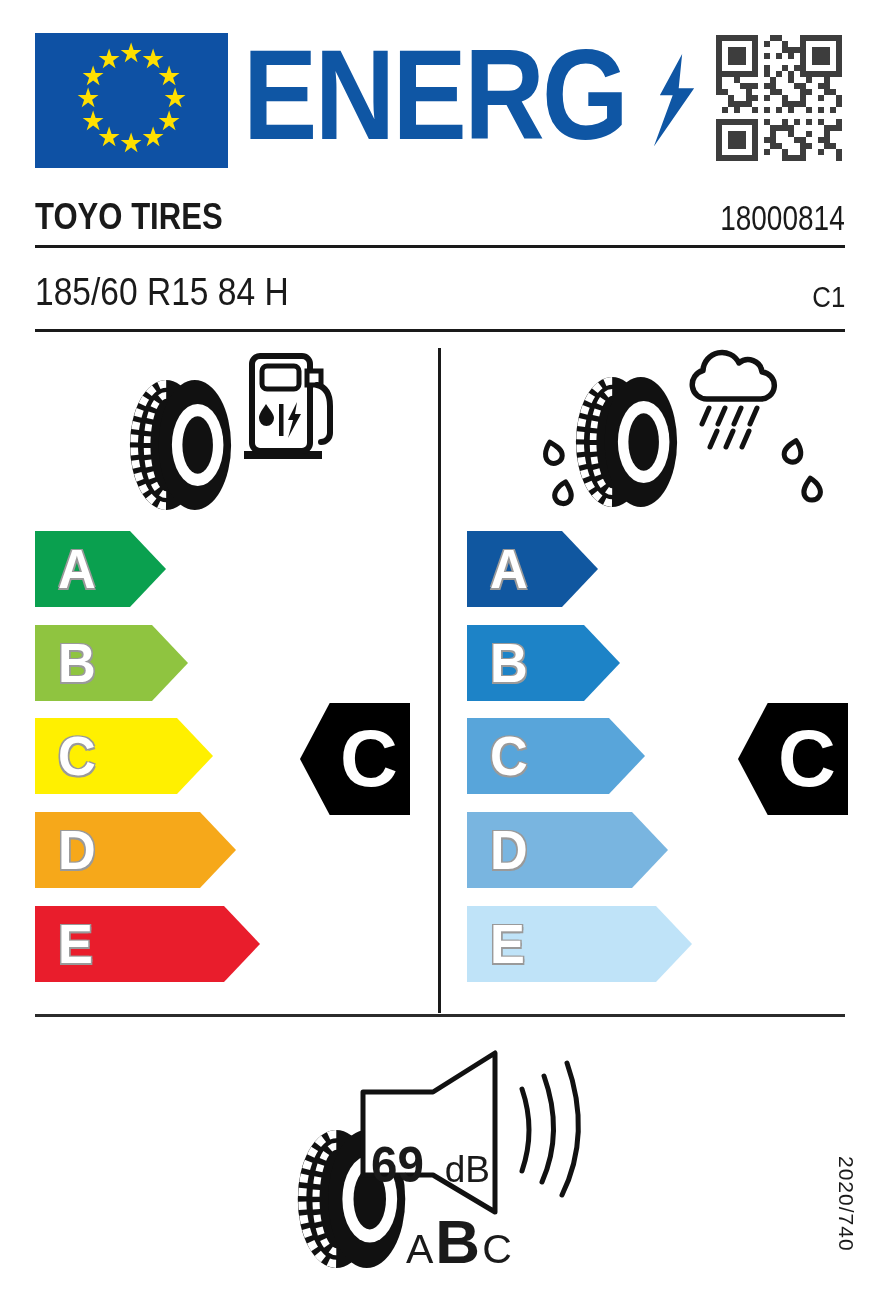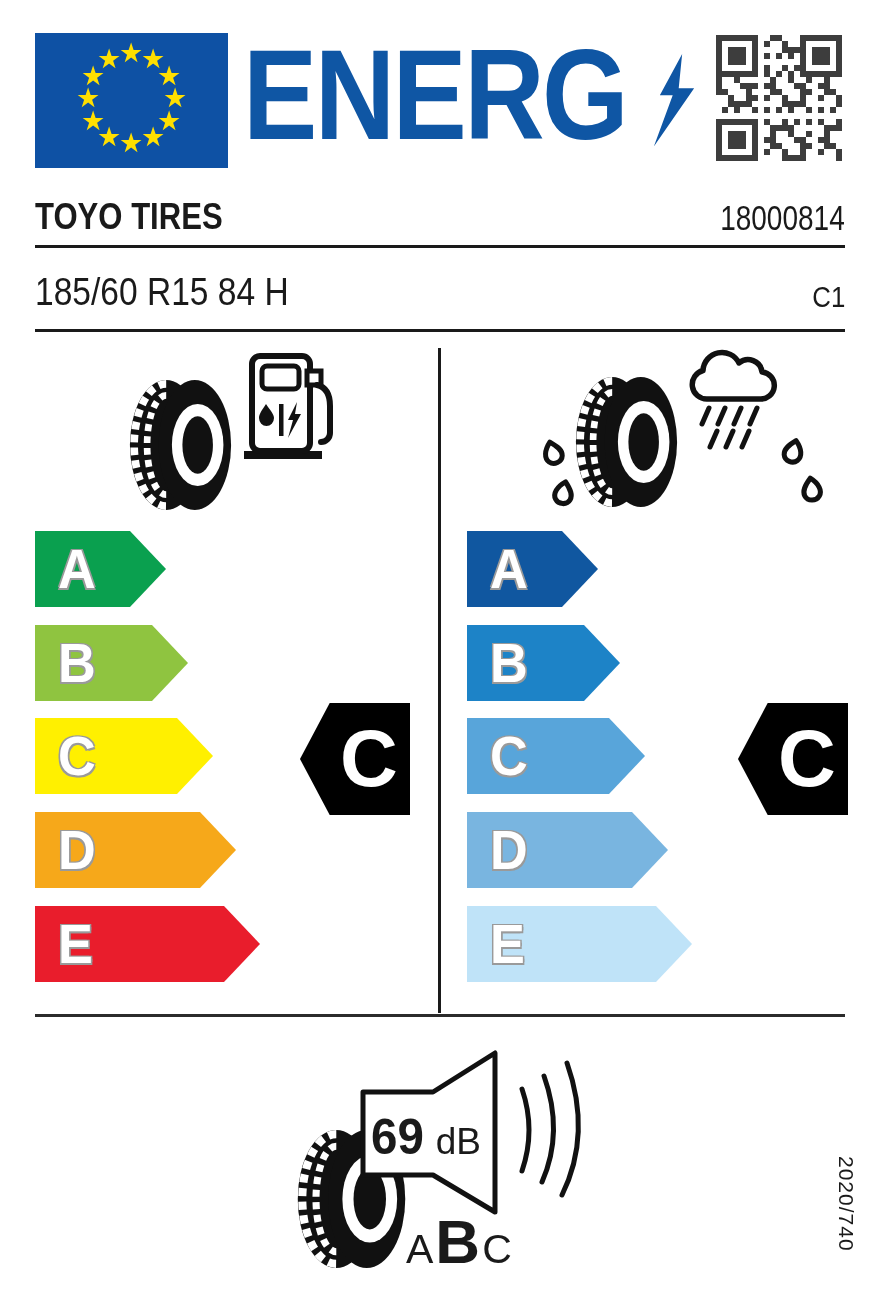--- a/index.html
+++ b/index.html
@@ -40,21 +40,21 @@
   .fc0{background:#0aa04f;} .fc1{background:#8fc440;} .fc2{background:#fff000;} .fc3{background:#f6a81a;} .fc4{background:#e91d2c;}
   .wc0{background:#1057a0;} .wc1{background:#1d83c7;} .wc2{background:#58a5da;} .wc3{background:#79b5e0;} .wc4{background:#bfe3f8;}
 
   .indicator{position:absolute; top:703px; width:110px; height:112px; background:#000;
          clip-path:polygon(0 50%, 27% 0, 100% 0, 100% 100%, 27% 100%);
          display:flex; align-items:center; justify-content:center; padding-left:28px; box-sizing:border-box;}
   .indicator span{font-size:80px; font-weight:bold; color:#fff;}
   #fuel-indicator{left:300px;} #wet-indicator{left:738px;}
 
   
-  #noise-db{left:371px; top:1108px; display:flex; align-items:baseline; gap:9px;}
+  #noise-db{left:371px; top:1136px; display:flex; align-items:baseline; gap:18px;}
   #noise-db .val{font-size:50px; font-weight:bold; transform:scaleX(0.95); transform-origin:left bottom;}
   #noise-db .unit{font-size:37px; font-weight:400;}
   #noise-abc{left:406px; top:1206px; display:flex; align-items:baseline; gap:2px;}
   #noise-abc .small{font-size:41px; font-weight:500;}
   #noise-abc .big{font-size:62px; font-weight:bold;}
   #regulation{left:858px; top:1156px; font-size:21px; letter-spacing:1px;
          transform:rotate(90deg); transform-origin:0 0; white-space:nowrap;}
   svg{display:block;}
 </style>
 </head>

